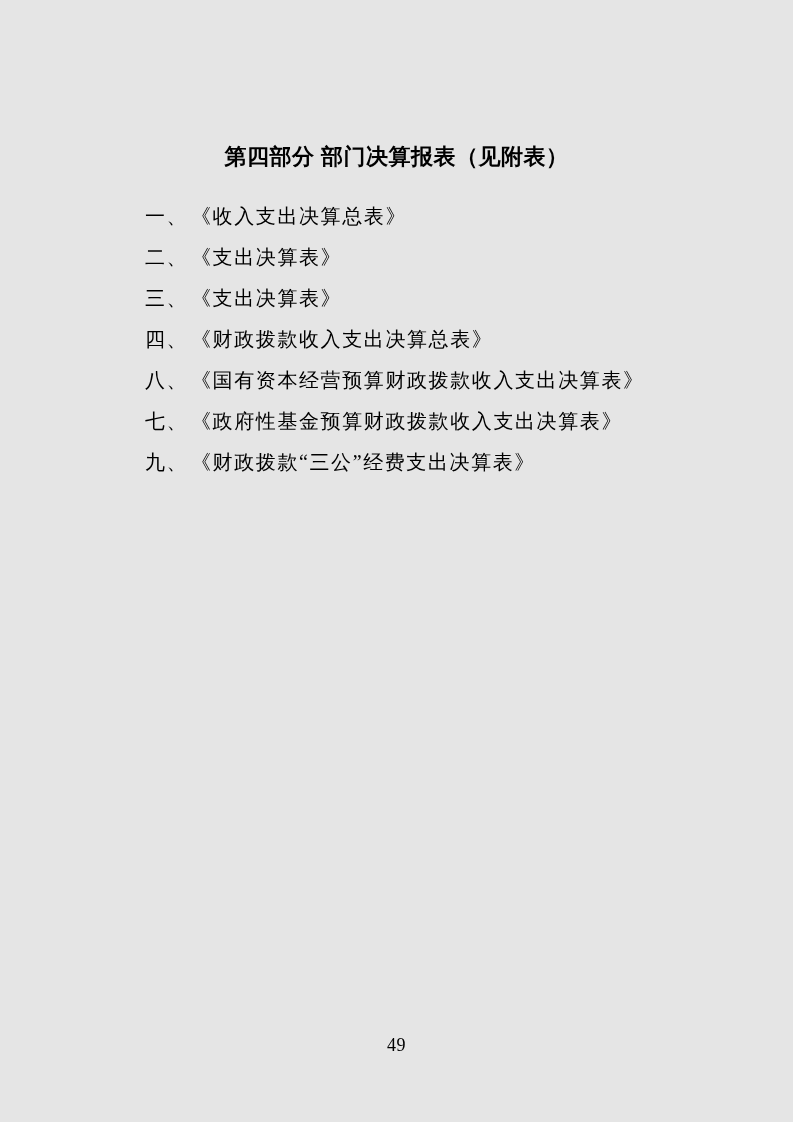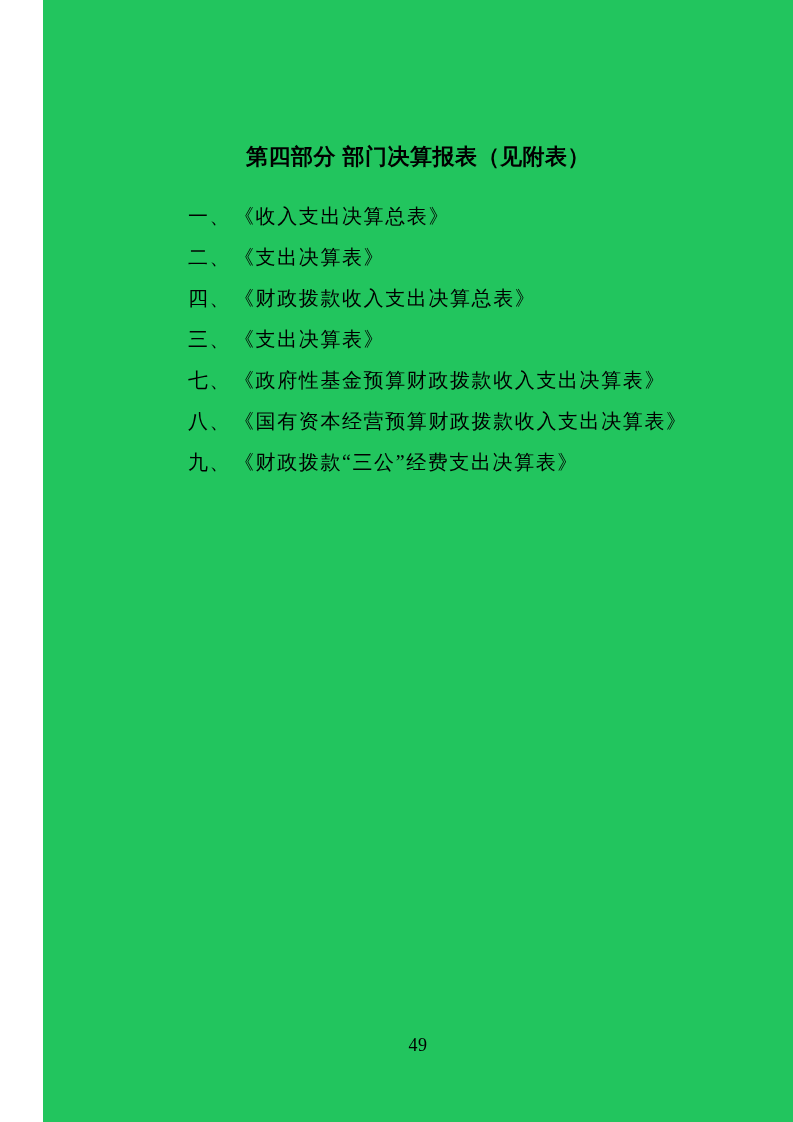--- a/index.html
+++ b/index.html
@@ -11,22 +11,21 @@
     height: 1122px;
     background: #ffffff;
     position: relative;
     color: #000000;
     font-family: "Liberation Serif", "DejaVu Serif", serif;
     overflow: hidden;
   }
   .page {
     position: absolute;
     inset: 0;
-    background: #22c55e;
-    margin-left: 43px;
+    background: #e5e5e5;
   }
   .doc-title {
     margin: 0;
     position: absolute;
     top: 145px;
     left: 0;
     width: 100%;
     text-align: center;
     font-family: "Liberation Sans", "DejaVu Sans", sans-serif;
     font-weight: bold;
@@ -73,30 +72,30 @@
   <h1 class="doc-title">第四部分 部门决算报表（见附表）</h1>
 
   <div class="toc-list">
     <div class="toc-item">
       <span class="num">一、</span><span class="item-title">《收入支出决算总表》</span>
     </div>
     <div class="toc-item">
       <span class="num">二、</span><span class="item-title">《支出决算表》</span>
     </div>
     <div class="toc-item">
+      <span class="num">三、</span><span class="item-title">《支出决算表》</span>
+    </div>
+    <div class="toc-item">
       <span class="num">四、</span><span class="item-title">《财政拨款收入支出决算总表》</span>
     </div>
     <div class="toc-item">
-      <span class="num">三、</span><span class="item-title">《支出决算表》</span>
+      <span class="num">八、</span><span class="item-title">《国有资本经营预算财政拨款收入支出决算表》</span>
     </div>
     <div class="toc-item">
       <span class="num">七、</span><span class="item-title">《政府性基金预算财政拨款收入支出决算表》</span>
-    </div>
-    <div class="toc-item">
-      <span class="num">八、</span><span class="item-title">《国有资本经营预算财政拨款收入支出决算表》</span>
     </div>
     <div class="toc-item">
       <span class="num">九、</span><span class="item-title">《财政拨款“三公”经费支出决算表》</span>
     </div>
   </div>
 
   <div class="page-number">49</div>
 
 </div>
 

